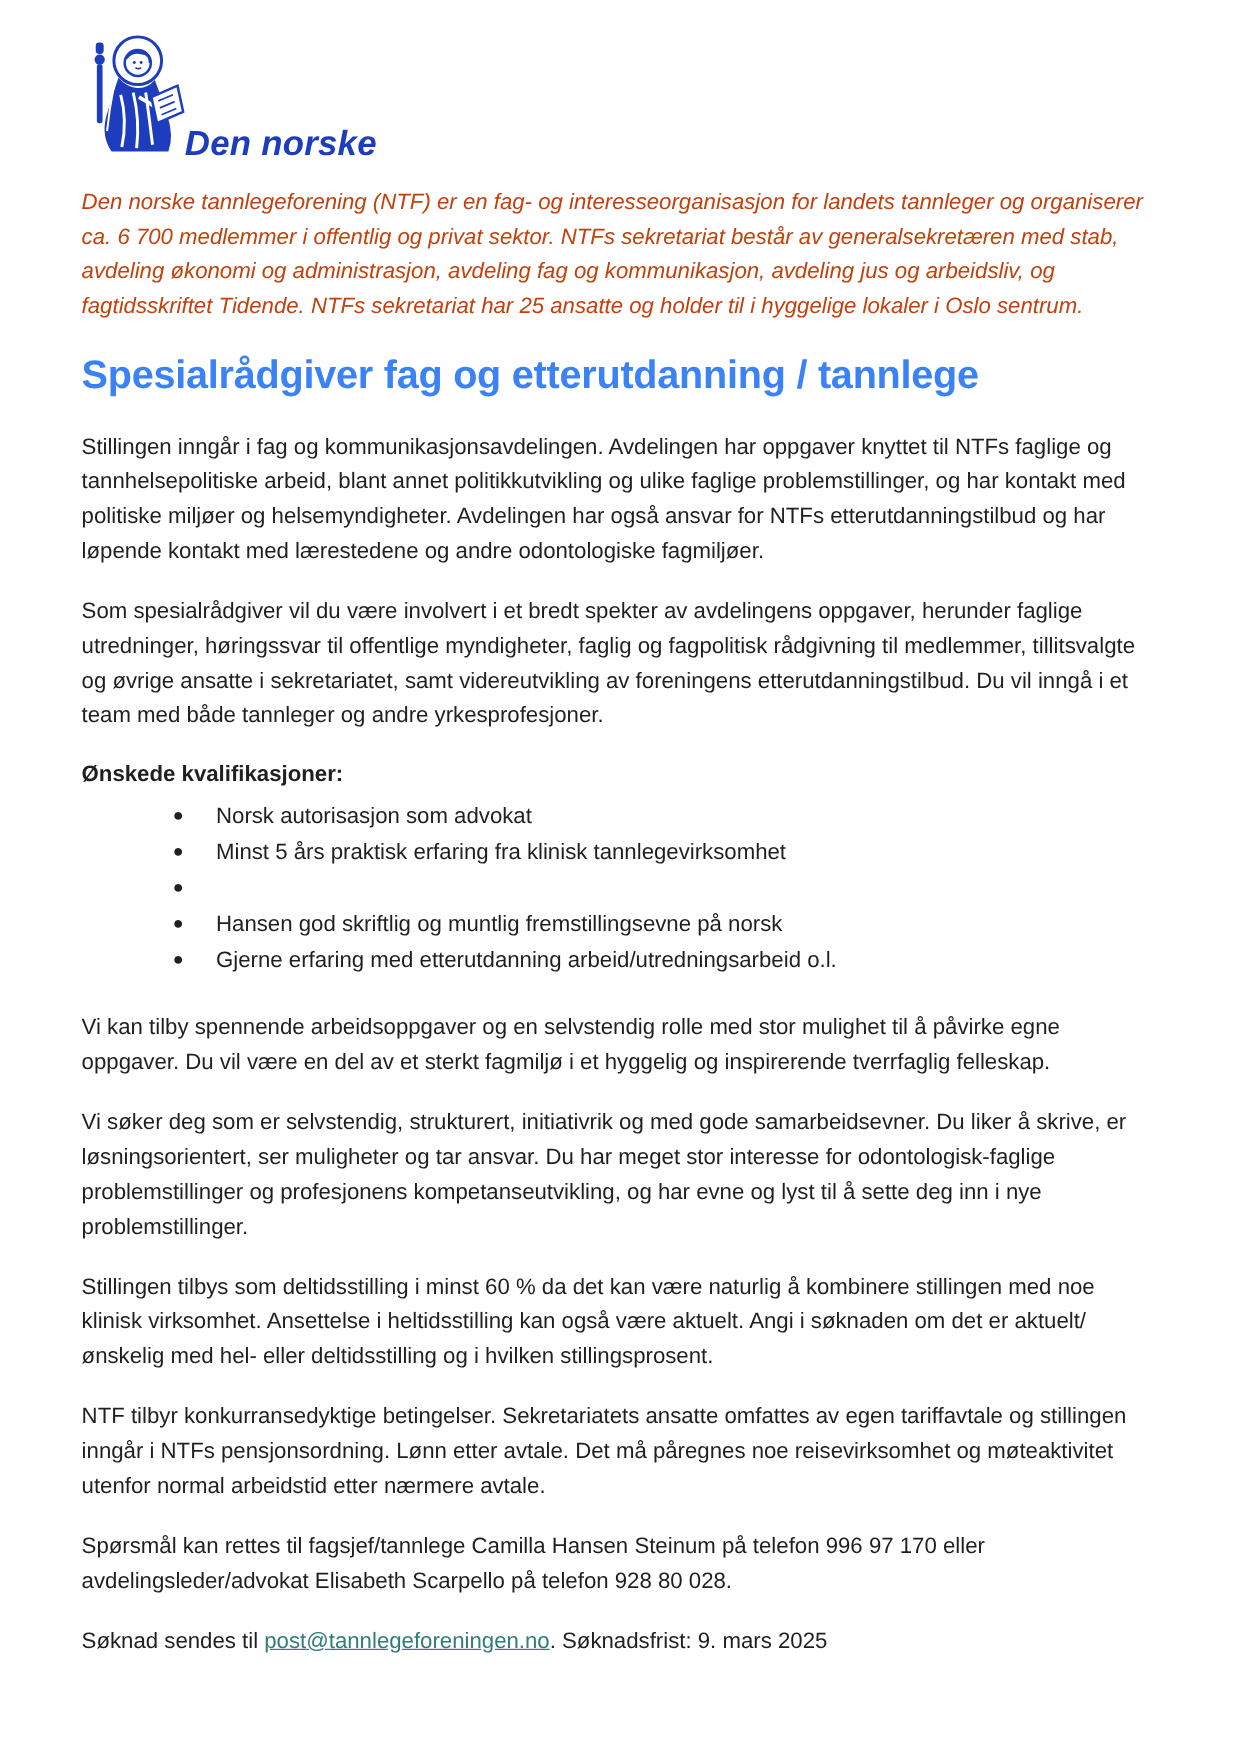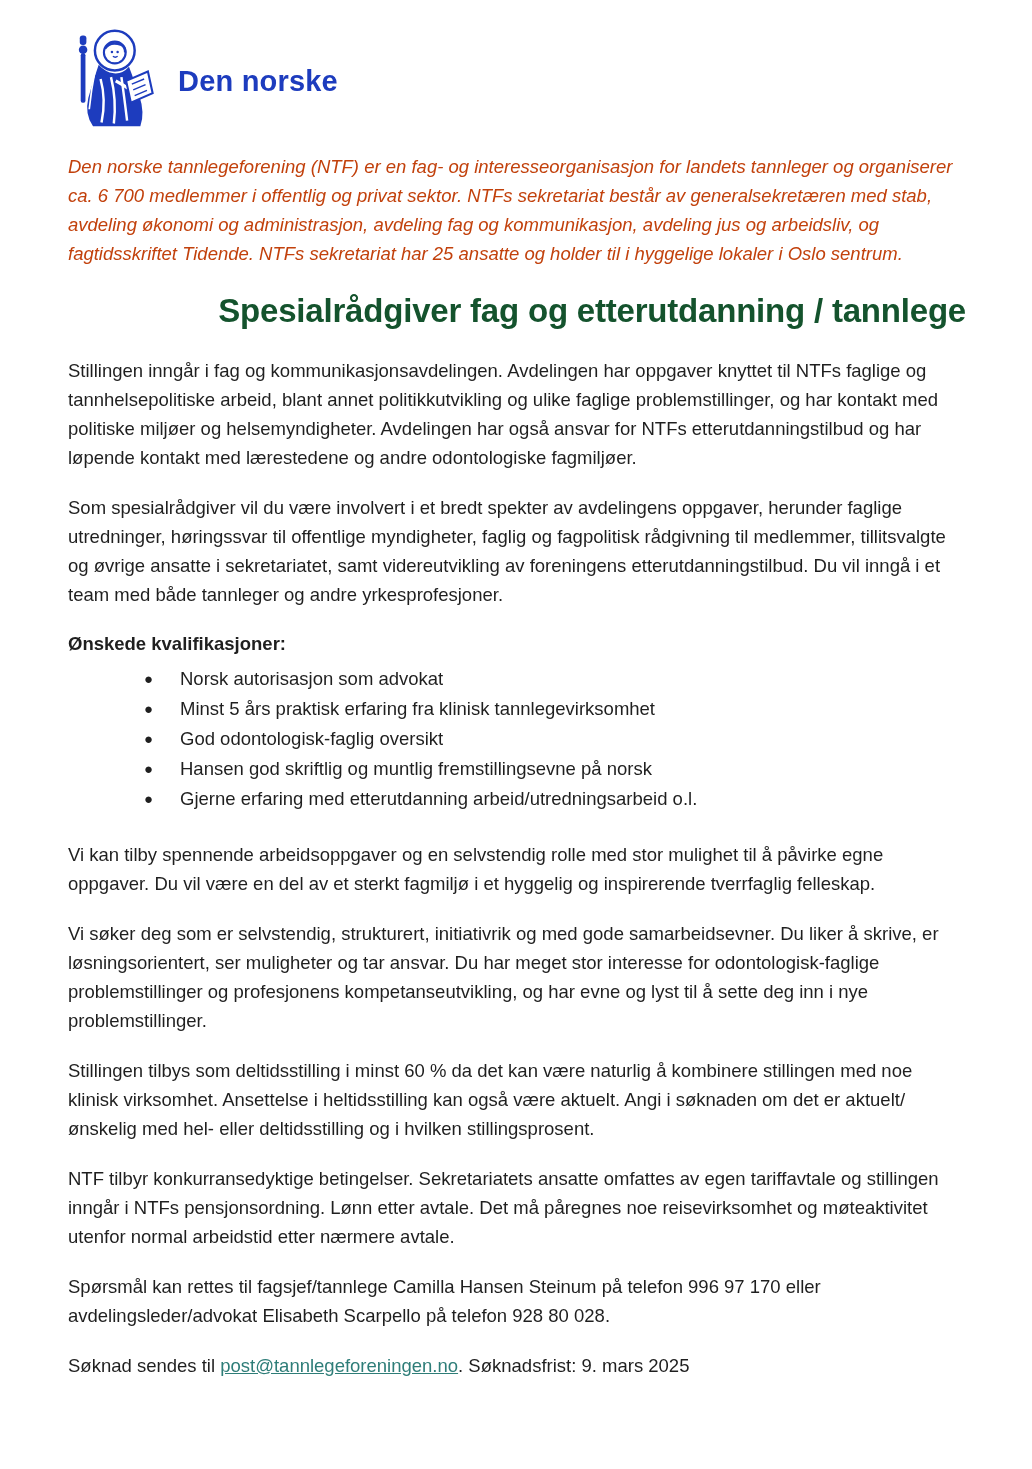--- a/index.html
+++ b/index.html
@@ -13,46 +13,47 @@
     height: 1469px;
     box-sizing: border-box;
     background: #ffffff;
     padding: 26px 66px 30px 68px;
     overflow: hidden;
     font-family: "Liberation Sans", "DejaVu Sans", sans-serif;
     color: #1f1f1f;
   }
   .logo-row {
     display: flex;
-    align-items: center;
-    gap: 24px;
+    align-items: flex-end;
+    gap: 0;
     margin: 0 0 16px 0;
+    font-style: italic;
   }
   .logo-figure { flex: 0 0 auto; }
   .logo-wordmark {
     color: #1d3cbe;
     font-size: 29px;
     font-weight: 600;
     line-height: 33px;
     letter-spacing: 0.2px;
   }
   .intro {
     font-style: italic;
     font-size: 18.5px;
     line-height: 29px;
     margin: 0 0 18px 0;
     color: #c2410c;
   }
   .job-title {
-    text-align: right;
+    text-align: left;
     font-size: 33px;
     font-weight: 800;
     line-height: 42px;
     margin: 22px 0 24px 0;
-    color: #14532d;
+    color: #3b82f6;
     letter-spacing: -0.2px;
   }
   .para {
     font-size: 18.5px;
     line-height: 29px;
     margin: 0 0 21px 0;
   }
   .quals-heading {
     font-size: 18.5px;
     line-height: 28px;
@@ -138,21 +139,20 @@
     <li class="qual-item">
       <span class="qual-bullet">●</span>
       <span>Norsk autorisasjon som advokat</span>
     </li>
     <li class="qual-item">
       <span class="qual-bullet">●</span>
       <span>Minst 5 års praktisk erfaring fra klinisk tannlegevirksomhet</span>
     </li>
     <li class="qual-item">
       <span class="qual-bullet">●</span>
-      <span>God odontologisk-faglig oversikt</span>
     </li>
     <li class="qual-item">
       <span class="qual-bullet">●</span>
       <span>Hansen god skriftlig og muntlig fremstillingsevne på norsk</span>
     </li>
     <li class="qual-item">
       <span class="qual-bullet">●</span>
       <span>Gjerne erfaring med etterutdanning arbeid/utredningsarbeid o.l.</span>
     </li>
   </ul>

